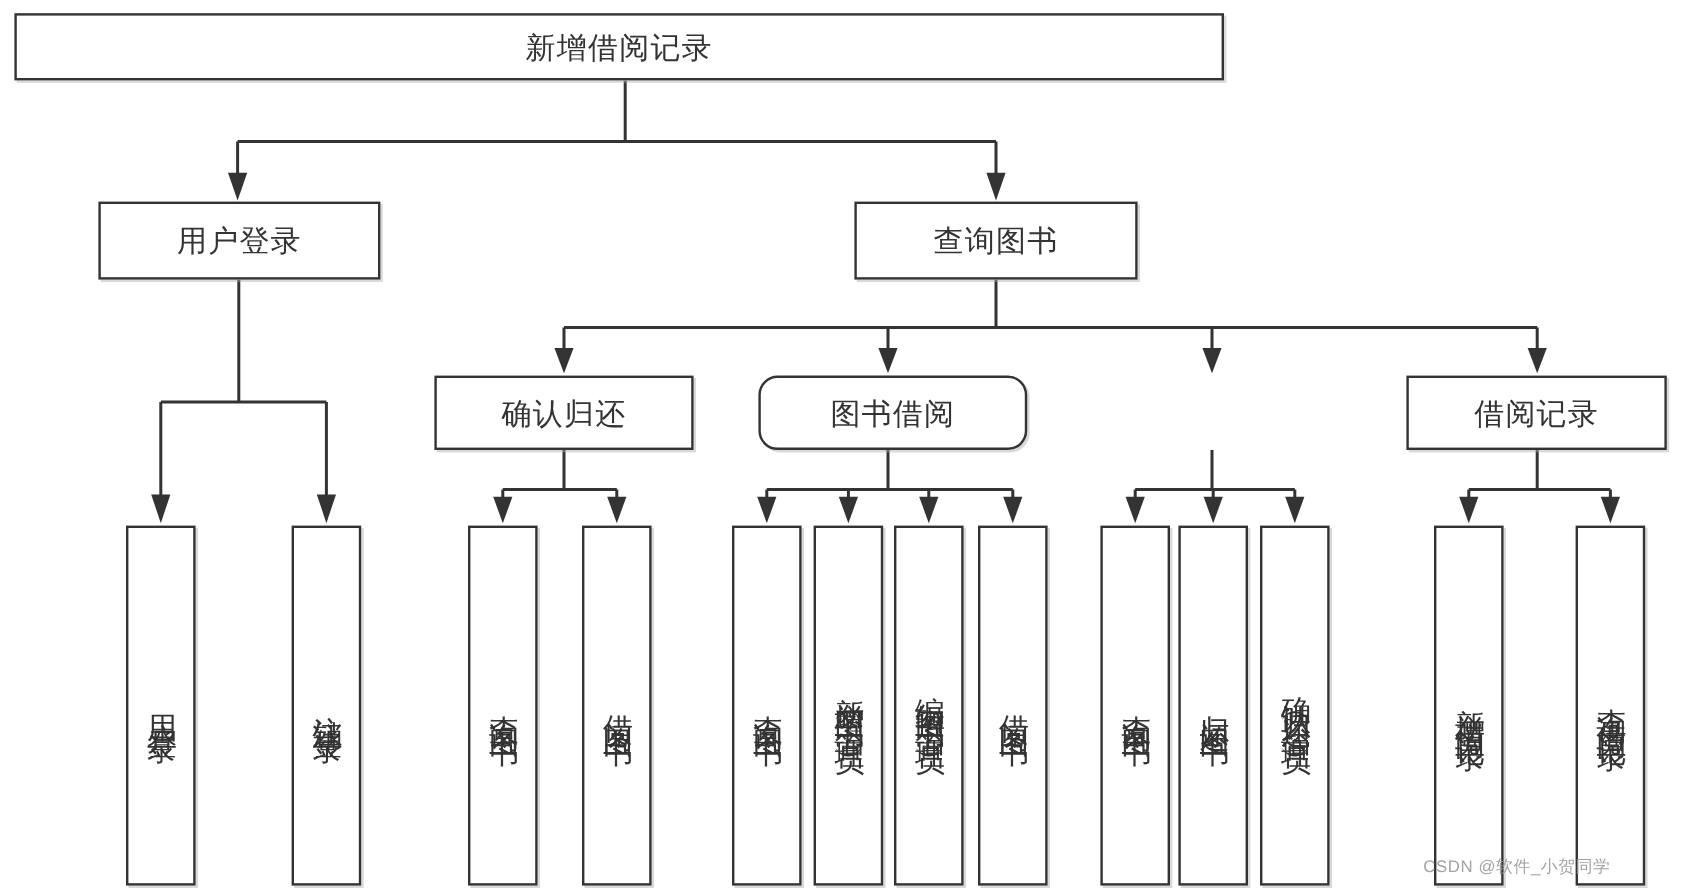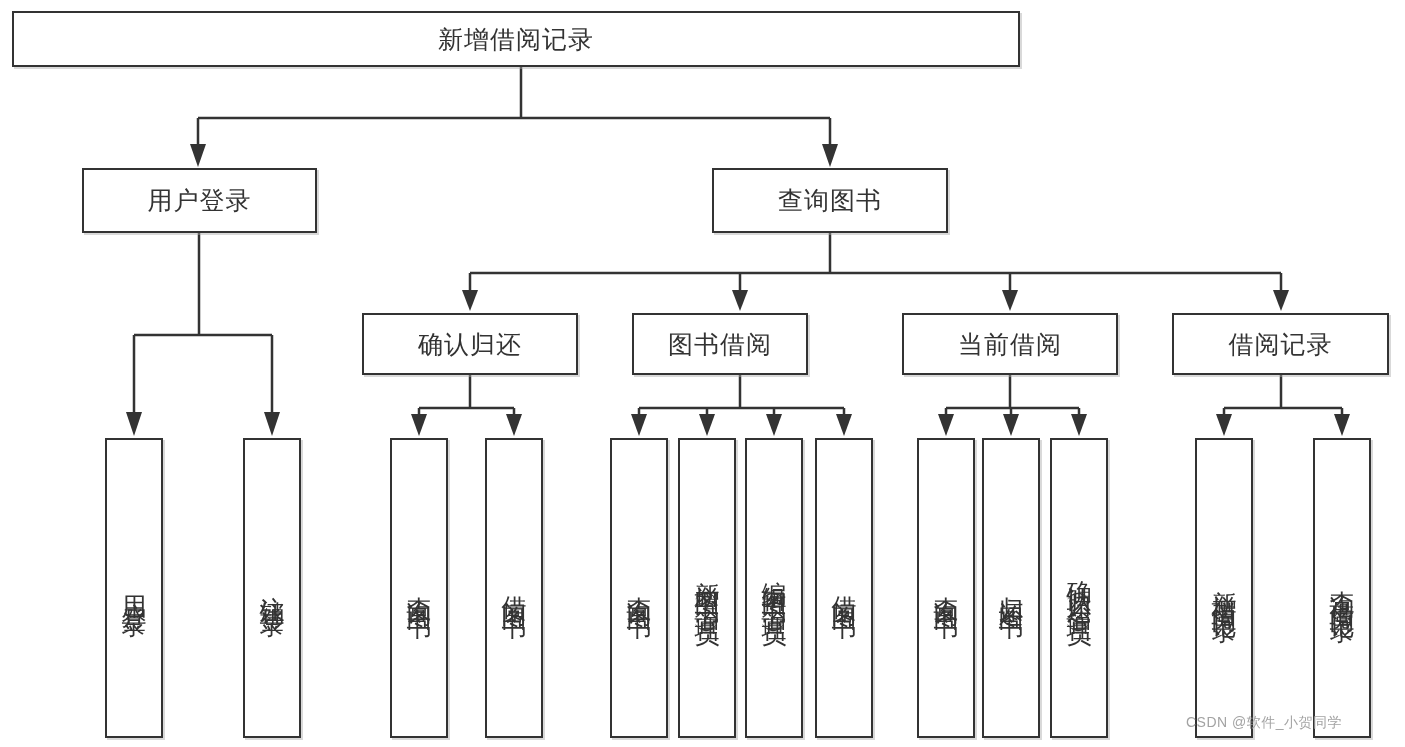--- a/index.html
+++ b/index.html
@@ -123,25 +123,22 @@
   <div class="node h-label" style="left:82px; top:168px; width:235px; height:65px;">
     <span>用户登录</span>
   </div>
   <div class="node h-label" style="left:712px; top:168px; width:236px; height:65px;">
     <span>查询图书</span>
   </div>
 
   <div class="node h-label" style="left:362px; top:313px; width:216px; height:62px;">
     <span>确认归还</span>
   </div>
-  <div class="node h-label" style="left:632px; top:313px; width:176px; height:62px;">
+  <div class="node h-label" style="left:632px; top:313px; width:224px; height:62px;border-radius:16px;">
     <span>图书借阅</span>
-  </div>
-  <div class="node h-label" style="left:902px; top:313px; width:216px; height:62px;">
-    <span>当前借阅</span>
   </div>
   <div class="node h-label" style="left:1172px; top:313px; width:217px; height:62px;font-family:Liberation Mono, monospace;">
     <span>借阅记录</span>
   </div>
 
   <div class="node leaf" style="left:105px; top:438px; width:58px; height:300px;">
     <span class="vtext">用户登录</span>
   </div>
   <div class="node leaf" style="left:243px; top:438px; width:58px; height:300px;">
     <span class="vtext">注销登录</span>

